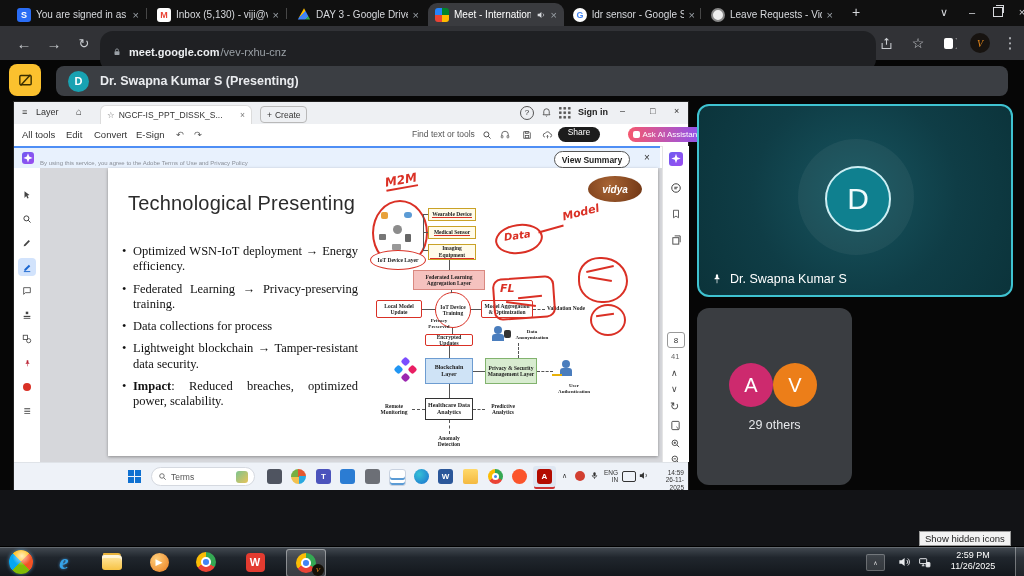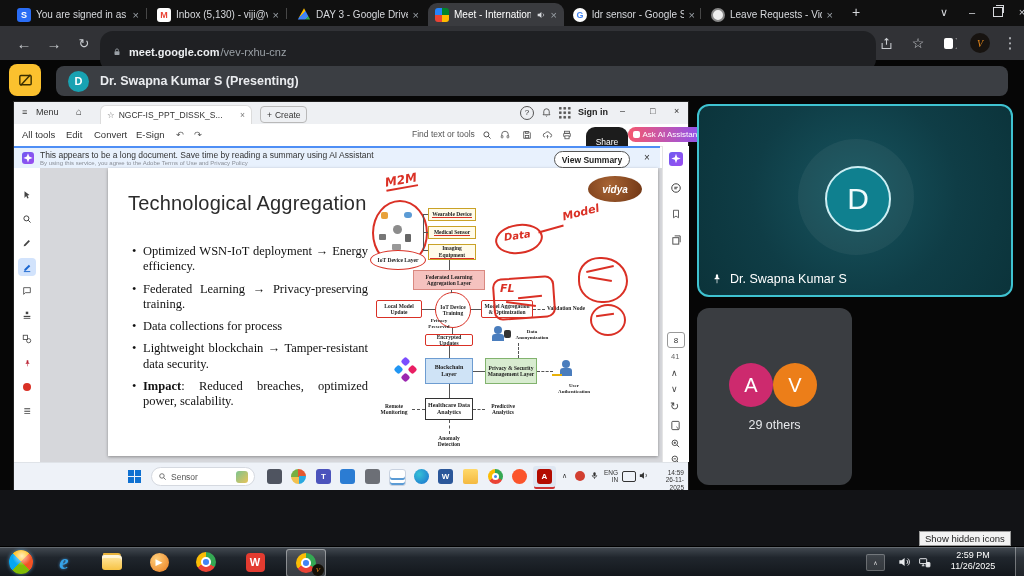--- a/index.html
+++ b/index.html
@@ -47,21 +47,21 @@
   .rail-l{position:absolute;left:0;top:66px;width:26px;height:294px;background:#fff;border-right:1px solid #e4e4e4}
   .rtool{position:absolute;left:4px;width:18px;height:18px;display:flex;align-items:center;justify-content:center;color:#4a4a4a;font-size:11px;border-radius:4px}
   .rtool.sel{background:#d2e3fc}
   .rail-r{position:absolute;left:648px;top:44px;width:26px;height:316px;background:#fff;border-left:1px solid #e4e4e4}
   .docarea{position:absolute;left:26px;top:66px;width:622px;height:294px;background:#d6d7db}
   .page{position:absolute;left:68px;top:0px;width:550px;height:288px;background:#fff;box-shadow:0 1px 3px rgba(0,0,0,.35)}
   .pw-task{position:absolute;left:0;top:360px;width:674px;height:28px;background:#eef2f8;border-top:1px solid #dfe3e8}
 
   
   .stitle{position:absolute;left:20px;top:24px;font-size:20px;color:#2b2b2b;letter-spacing:.2px}
-  .bullets{position:absolute;left:24px;top:76px;width:236px}
+  .bullets{position:absolute;left:14px;top:76px;width:236px}
   .bullet{position:relative;padding-left:11px;font-family:"Liberation Serif",serif;font-size:12.5px;color:#111;text-align:justify;line-height:1.22;margin-bottom:7px}
   .bullet::before{content:"•";position:absolute;left:0;top:0}
 
   
   .dgm{position:absolute;left:258px;top:2px;width:290px;height:284px}
   .dn{position:absolute;font-family:"Liberation Serif",serif;font-weight:bold;color:#1c1c1c;text-align:center;display:flex;align-items:center;justify-content:center;line-height:1.15;box-sizing:border-box;padding:1px}
   .by{border:1px solid #c9a227;background:#fffbe9;font-size:5.5px}
   .br{border:1px solid #d93025;background:#fff;font-size:5.5px;border-radius:2px}
   .bp{background:#f5c2bf;border:1px solid #d98880;font-size:5.5px}
   .bb{background:#cfe3f6;border:1px solid #6d9cd1;font-size:6px}
@@ -218,21 +218,21 @@
   </div>
   <div class="banner-pill">
     <span class="avatar-sm">D</span>
     <span class="banner-txt">Dr. Swapna Kumar S (Presenting)</span>
   </div>
 
   <div class="pwin">
 
     <div class="pw-title">
       <span class="a" style="left:8px;top:5px">≡</span>
-      <span class="a" style="left:22px;top:5px">Menu</span>
+      <span class="a" style="left:22px;top:5px">Layer</span>
       <span class="a" style="left:62px;top:4px;font-size:10px">⌂</span>
       <div class="doctab">
         <span style="color:#777">☆</span>
         <span style="flex:1;overflow:hidden;white-space:nowrap">NGCF-IS_PPT_DISSK_S...</span>
         <span style="color:#777">×</span>
       </div>
       <div class="createbtn">
         <span>+</span>
         <span>Create</span>
       </div>
@@ -284,36 +284,35 @@
             <path d="M12 20v-7M9.5 15.5L12 13l2.5 2.5"></path>
           </svg>
         </span>
       <span class="a" style="left:548px;top:6px">
           <svg width="10" height="10" viewBox="0 0 24 24" fill="none" stroke="#555" stroke-width="2">
             <rect x="6" y="3" width="12" height="5"></rect>
             <rect x="4" y="8" width="16" height="8" rx="1"></rect>
             <rect x="7" y="14" width="10" height="7" fill="#fff"></rect>
           </svg>
         </span>
-      <div class="a" style="left:572px;top:3px;width:42px;height:30px;background:#1c1c1c;border-radius:9px;color:#fff;font-size:8.5px;display:flex;align-items:center;justify-content:center">
+      <div class="a" style="left:544px;top:3px;width:42px;height:15px;background:#1c1c1c;border-radius:9px;color:#fff;font-size:8.5px;display:flex;align-items:flex-start;justify-content:center">
           <span>Share</span>
         </div>
       <div class="a" style="left:594px;top:3px;width:76px;height:15px;margin-left:20px;background:linear-gradient(90deg,#f5586f,#8a53f4);border-radius:9px;color:#fff;font-size:8px;display:flex;align-items:center;justify-content:center;gap:3px">
         <span style="width:7px;height:7px;background:#fff;border-radius:2px"></span>
         <span>Ask AI Assistant</span>
       </div>
     </div>
 
     <div class="aibanner">
       <span class="a" style="left:8px;top:4px;width:12px;height:12px;border-radius:3px;background:linear-gradient(135deg,#6f5bf0,#9b4df0)">
           <svg width="12" height="12" viewBox="0 0 12 12">
             <path d="M6 1.2l1.2 3.4L10.6 6 7.2 7.2 6 10.6 4.8 7.2 1.4 6l3.4-1.4z" fill="#fff"></path>
           </svg>
         </span>
-      <span class="main">This appears to be a long document. Save time by reading a summary using AI Assistant</span>
       <span class="legal">By using this service, you agree to the Adobe Terms of Use and Privacy Policy</span>
       <div class="vsbtn">
           <span>View Summary</span>
         </div>
       <span class="a" style="left:630px;top:4px;font-size:10px;color:#333">×</span>
     </div>
 
     <div class="rail-l">
       <span class="rtool" style="top:18px">
           <svg width="10" height="10" viewBox="0 0 24 24" fill="#444">
@@ -362,21 +361,21 @@
           </svg>
         </span>
       <span class="rtool" style="top:210px">
           <span style="width:8px;height:8px;border-radius:50%;background:#d93025;display:block"></span>
         </span>
       <span class="rtool" style="top:234px;font-size:12px;color:#444">≡</span>
     </div>
 
     <div class="docarea">
       <div class="page">
-        <div class="stitle">Technological Aggregation</div>
+        <div class="stitle">Technological Presenting</div>
         <div class="bullets">
           <div class="bullet"><span>Optimized WSN-IoT deployment → Energy efficiency.</span></div>
           <div class="bullet"><span>Federated Learning → Privacy-preserving training.</span></div>
           <div class="bullet"><span>Data collections for process</span></div>
           <div class="bullet"><span>Lightweight blockchain → Tamper-resistant data security.</span></div>
           <div class="bullet"><b>Impact</b><span>: Reduced breaches, optimized power, scalability.</span></div>
         </div>
 
         <div class="dgm">
           <div class="vidya">vidya</div>
@@ -565,21 +564,21 @@
         <span style="position:absolute;width:6px;height:6px;background:#0e70d1;left:0;top:0"></span>
           <span style="position:absolute;width:6px;height:6px;background:#0e70d1;right:0;top:0"></span>
           <span style="position:absolute;width:6px;height:6px;background:#0e70d1;left:0;bottom:0"></span>
           <span style="position:absolute;width:6px;height:6px;background:#0e70d1;right:0;bottom:0"></span>
       </span>
       <div class="a f" style="left:137px;top:4px;width:104px;height:19px;background:#fff;border:1px solid #d5d9e0;border-radius:10px;padding:0 6px;gap:4px;box-sizing:border-box">
         <svg width="9" height="9" viewBox="0 0 24 24" fill="none" stroke="#666" stroke-width="2.4">
             <circle cx="10.5" cy="10.5" r="6"></circle>
             <path d="M15 15l5.5 5.5"></path>
           </svg>
-        <span style="font-size:8.5px;color:#555;flex:1">Sensor</span>
+        <span style="font-size:8.5px;color:#555;flex:1">Terms</span>
         <span style="width:12px;height:12px;border-radius:3px;background:linear-gradient(135deg,#7cc48f,#e8c35a)"></span>
       </div>
       <span class="w11ico" style="left:253px;background:#4f5460"></span>
       <span class="w11ico" style="left:277px;background:conic-gradient(#e4572e 0 25%,#29a8e0 0 50%,#f2c14e 0 75%,#76b041 0 100%);border-radius:50%"></span>
       <span class="w11ico" style="left:302px;background:#4b53bc">T</span>
       <span class="w11ico" style="left:326px;background:#2b7cd3"></span>
       <span class="w11ico" style="left:351px;background:#6c6f76"></span>
       <span class="w11ico" style="left:375px;background:#fff;border:1px solid #c9d2e0;box-shadow:inset 0 -2px 0 #5b9bd5,inset 0 -5px 0 #fff,inset 0 -7px 0 #5b9bd5"></span>
       <span class="w11ico" style="left:400px;background:radial-gradient(circle at 35% 35%,#35c1d6,#1b6fd0);border-radius:50%"></span>
       <span class="w11ico" style="left:424px;background:#2b579a">W</span>

